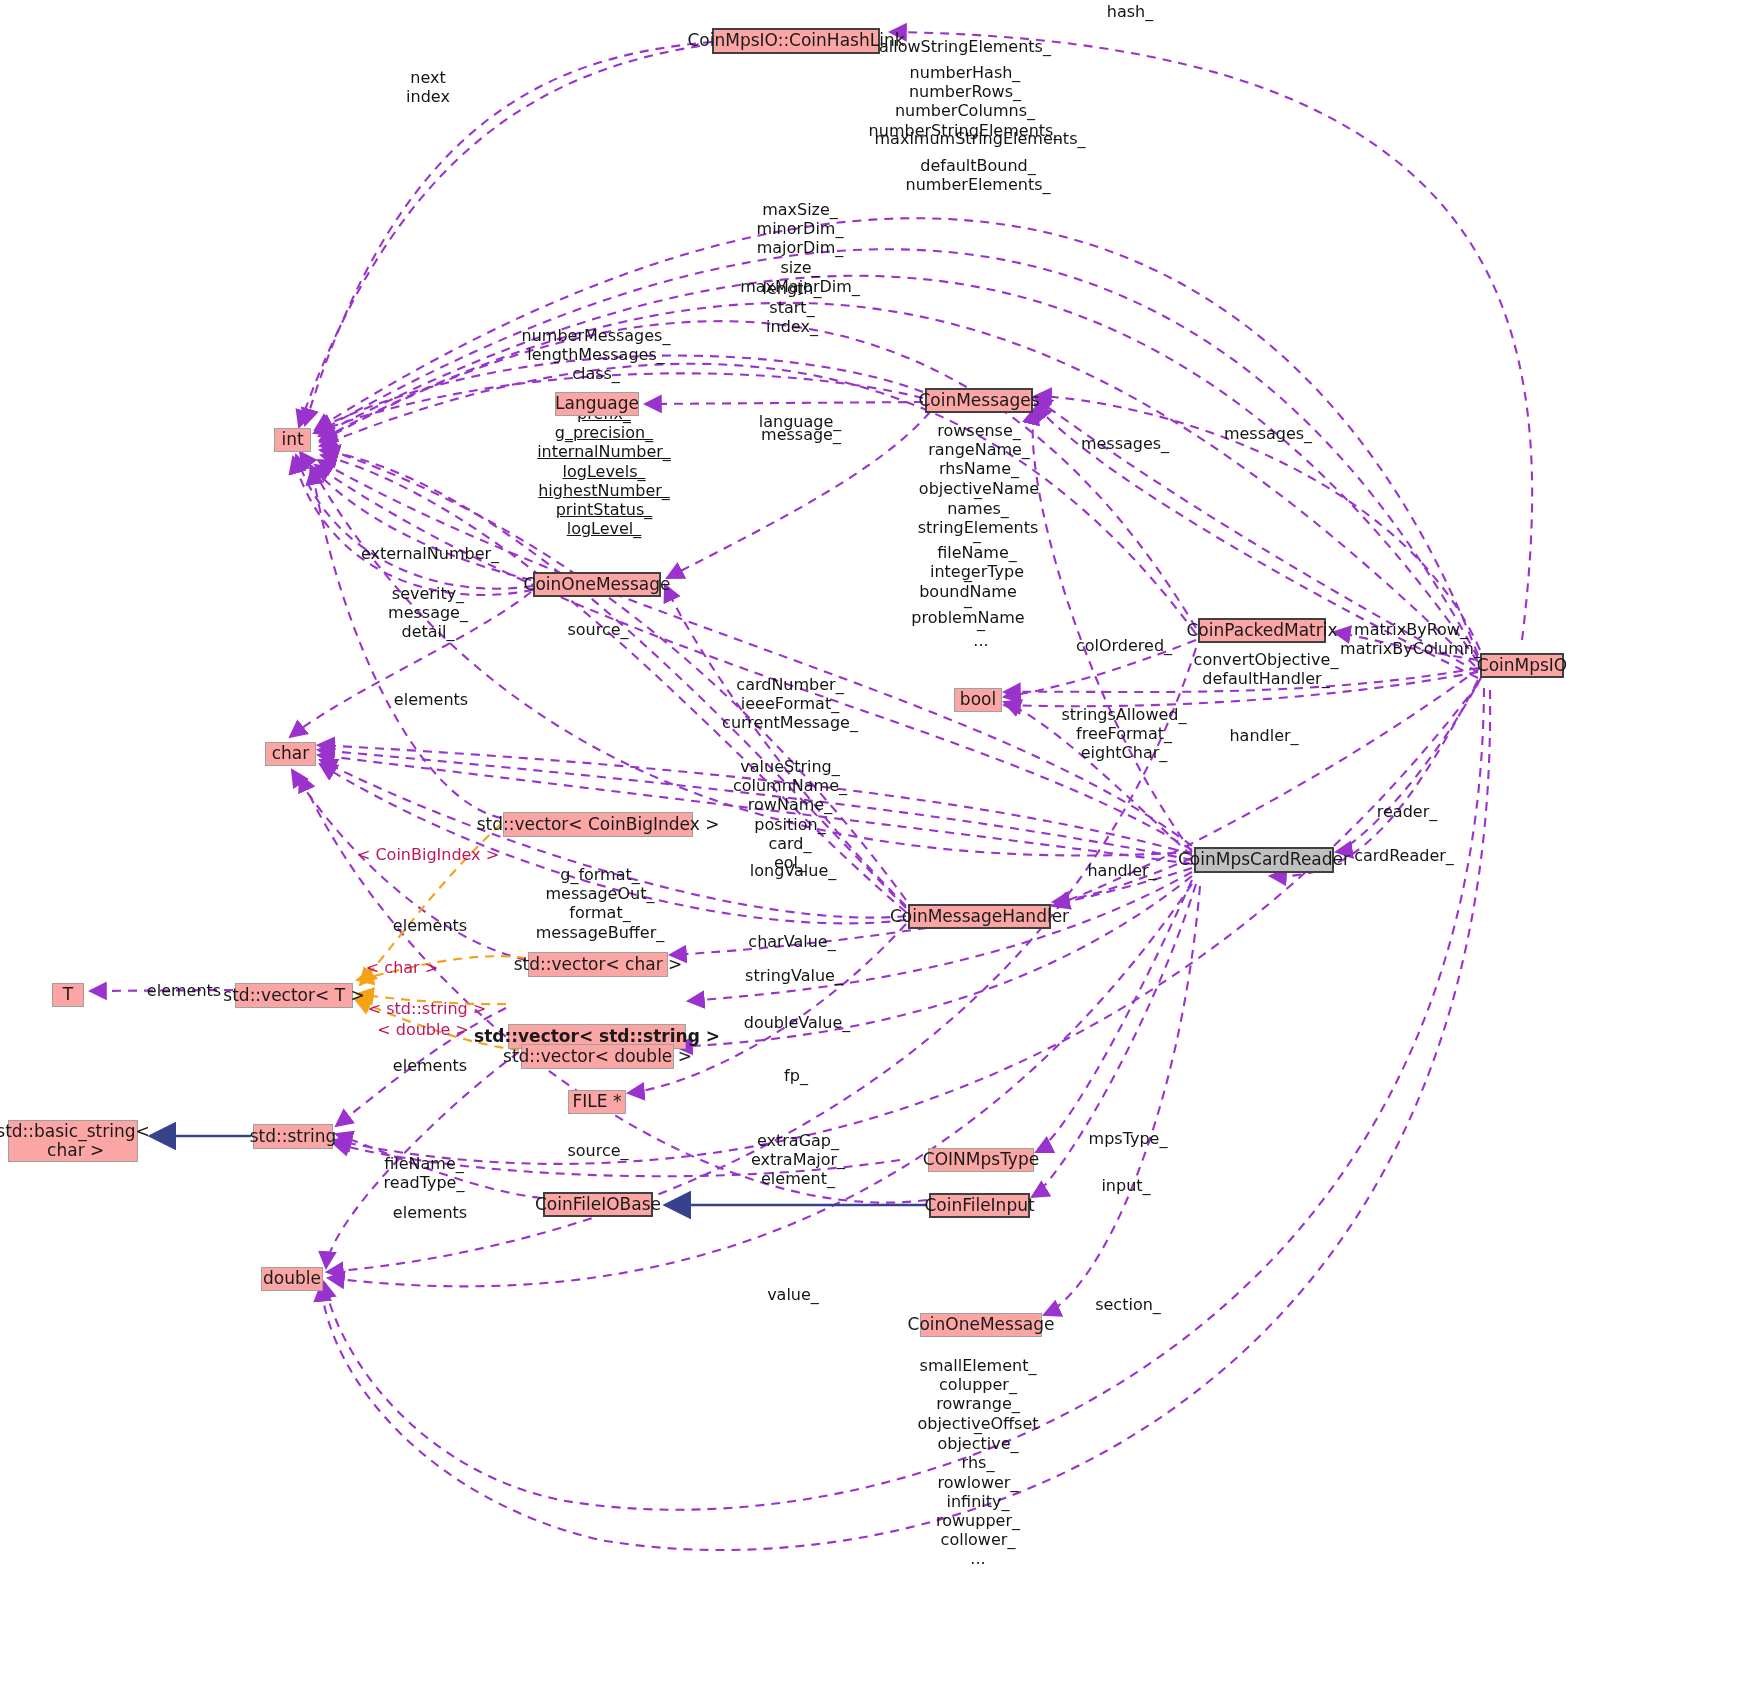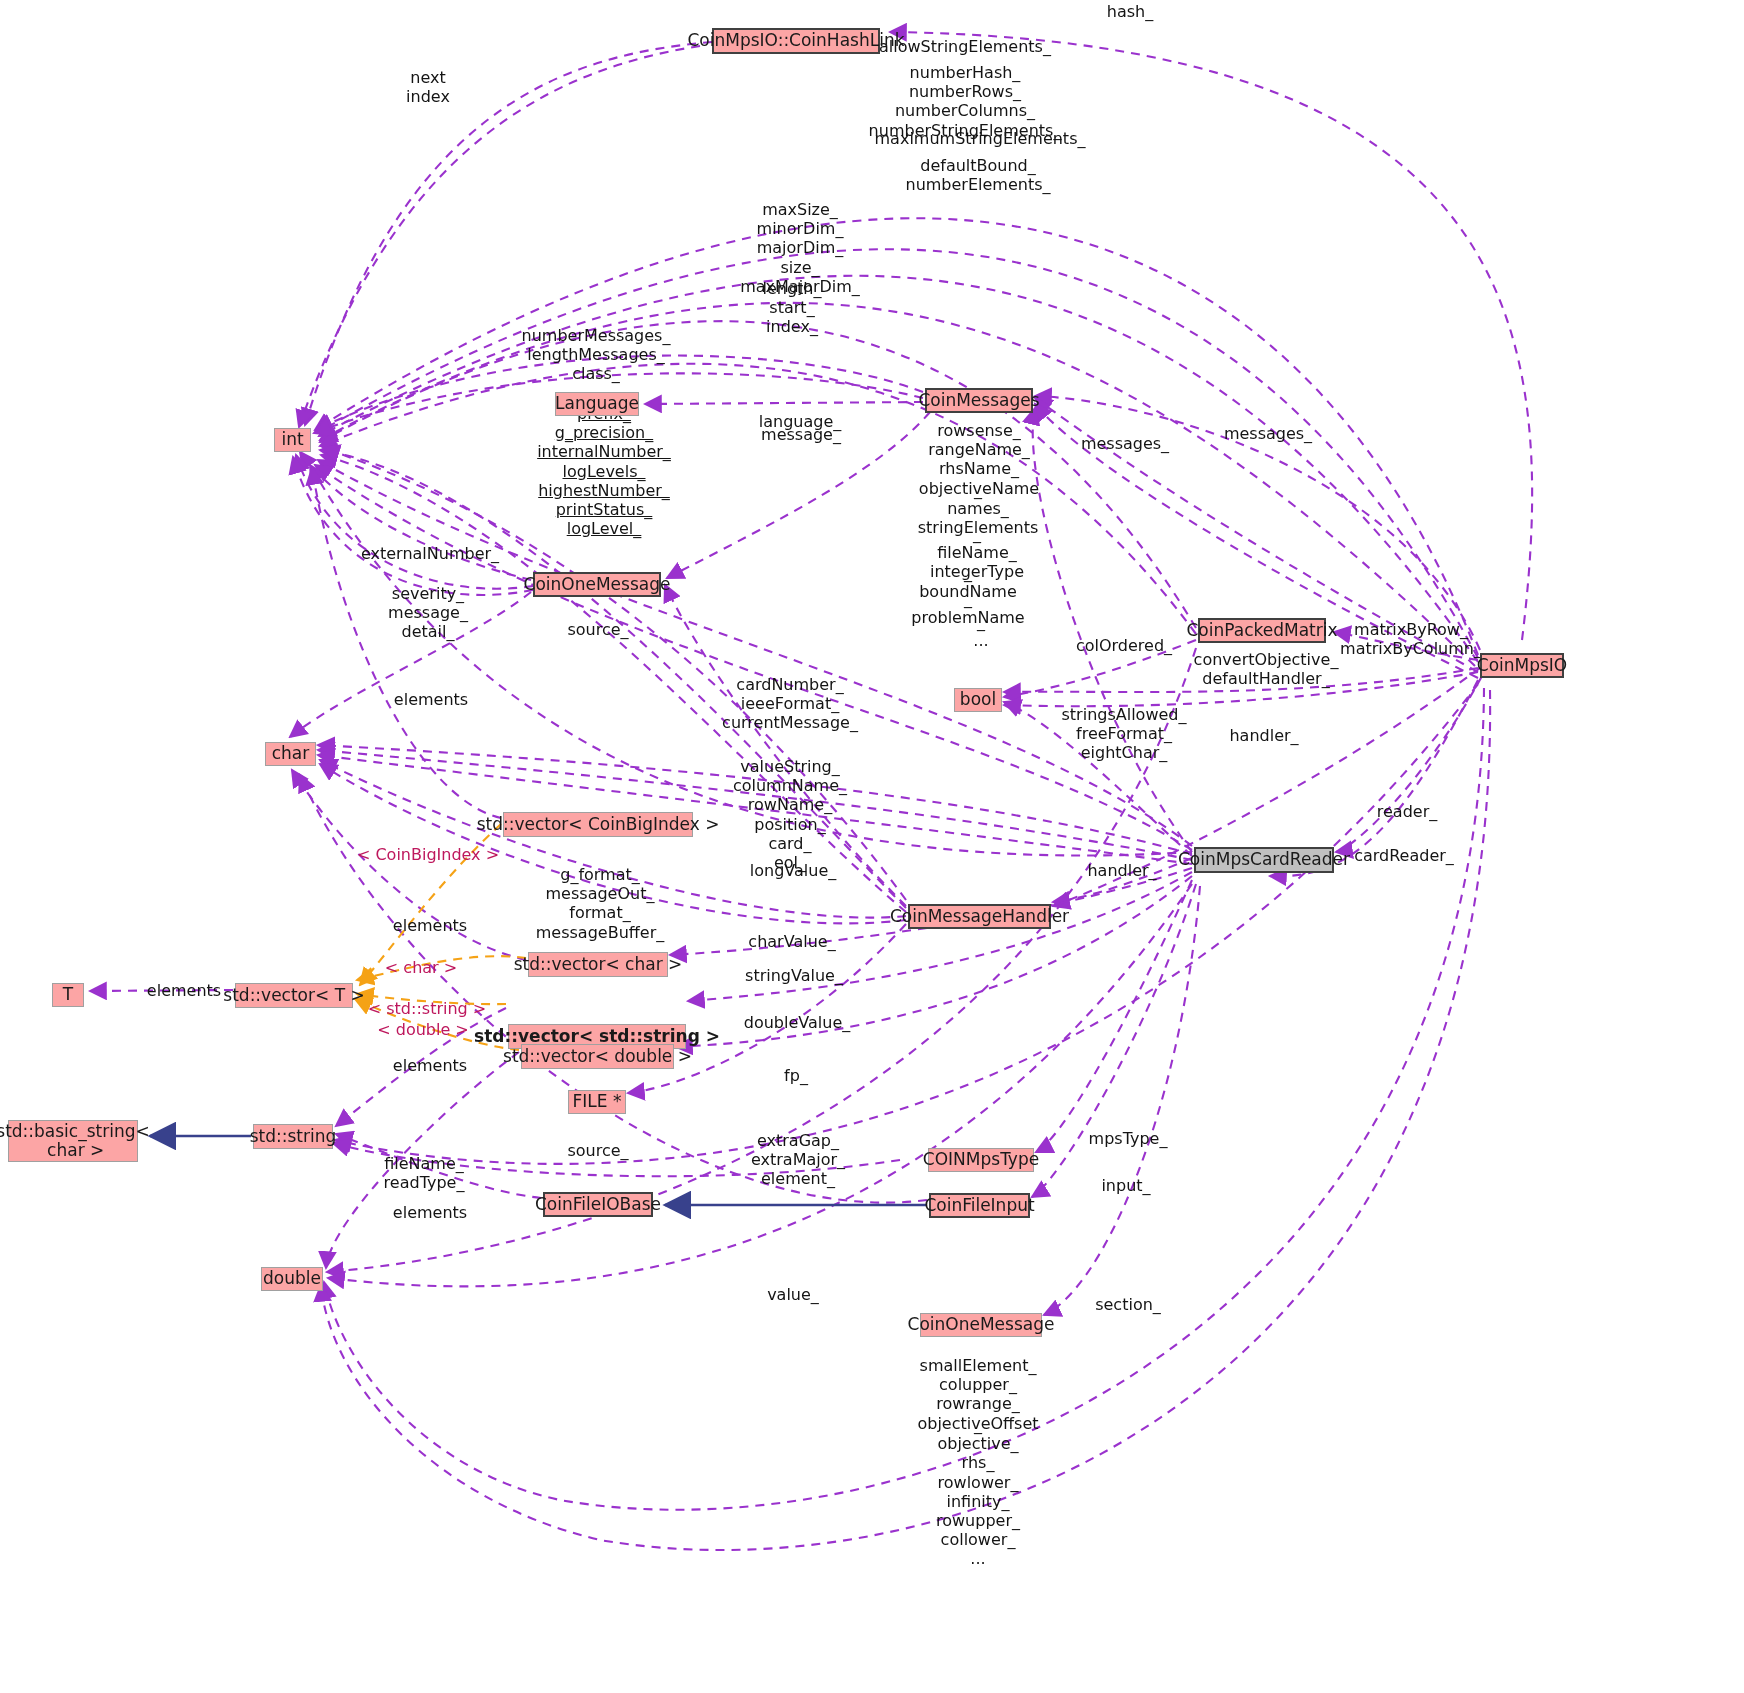--- a/index.html
+++ b/index.html
@@ -291,21 +291,21 @@
       <div class="edgelabel" style="left: 793px; top: 861px;">longValue_</div>
       <div class="edgelabel" style="left: 1122px; top: 861px;">handler_</div>
       <div class="edgelabel" style="left: 1404px; top: 846px;">cardReader_</div>
       <div class="edgelabel" style="left: 600px; top: 865px;">g_format_
 messageOut_
 format_
 messageBuffer_</div>
       <div class="edgelabel" style="left: 430px; top: 916px;">elements</div>
       <div class="edgelabel" style="left: 792px; top: 932px;">charValue_</div>
       <div class="edgelabel" style="left: 184px; top: 981px;">elements</div>
-      <div class="edgelabel tpl" style="left: 421px; top: 958px;">&lt; char &gt;</div>
+      <div class="edgelabel tpl" style="left: 402px; top: 958px;">&lt; char &gt;</div>
       <div class="edgelabel" style="left: 794px; top: 966px;">stringValue_</div>
       <div class="edgelabel tpl" style="left: 427px; top: 999px;">&lt; std::string &gt;</div>
       <div class="edgelabel tpl" style="left: 423px; top: 1020px;">&lt; double &gt;</div>
       <div class="edgelabel" style="left: 797px; top: 1013px;">doubleValue_</div>
       <div class="edgelabel" style="left: 430px; top: 1056px;">elements</div>
       <div class="edgelabel" style="left: 796px; top: 1066px;">fp_</div>
       <div class="edgelabel" style="left: 598px; top: 1141px;">source_</div>
       <div class="edgelabel" style="left: 1128px; top: 1129px;">mpsType_</div>
       <div class="edgelabel" style="left: 424px; top: 1154px;">fileName_
 readType_</div>

